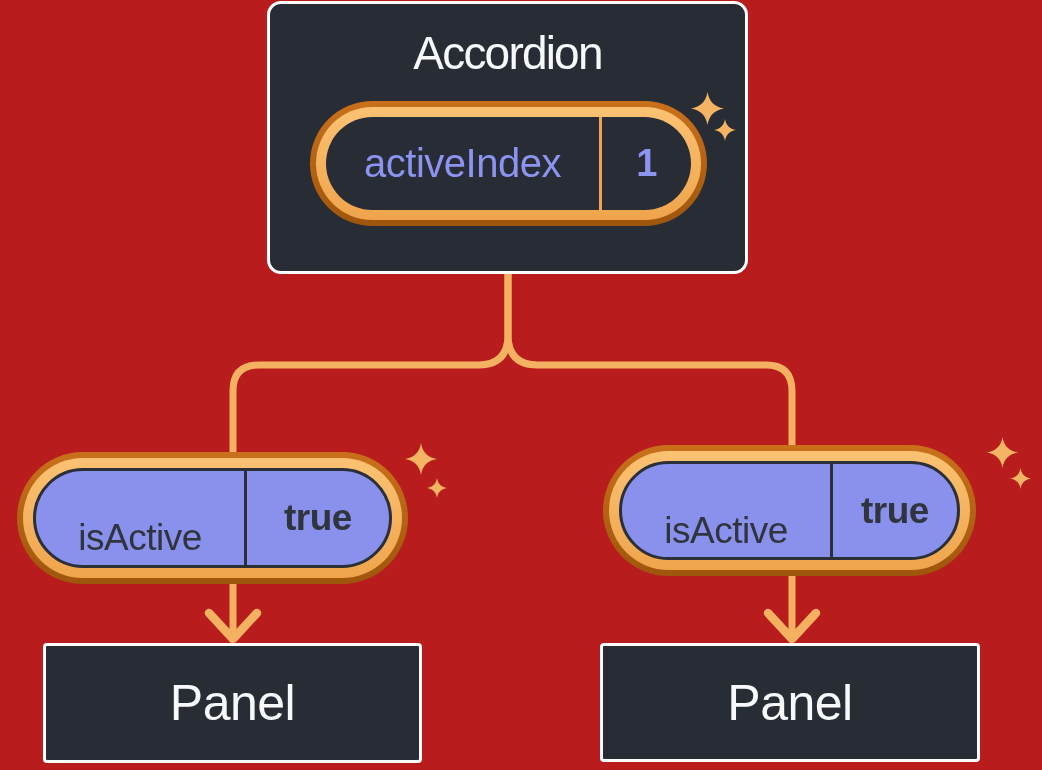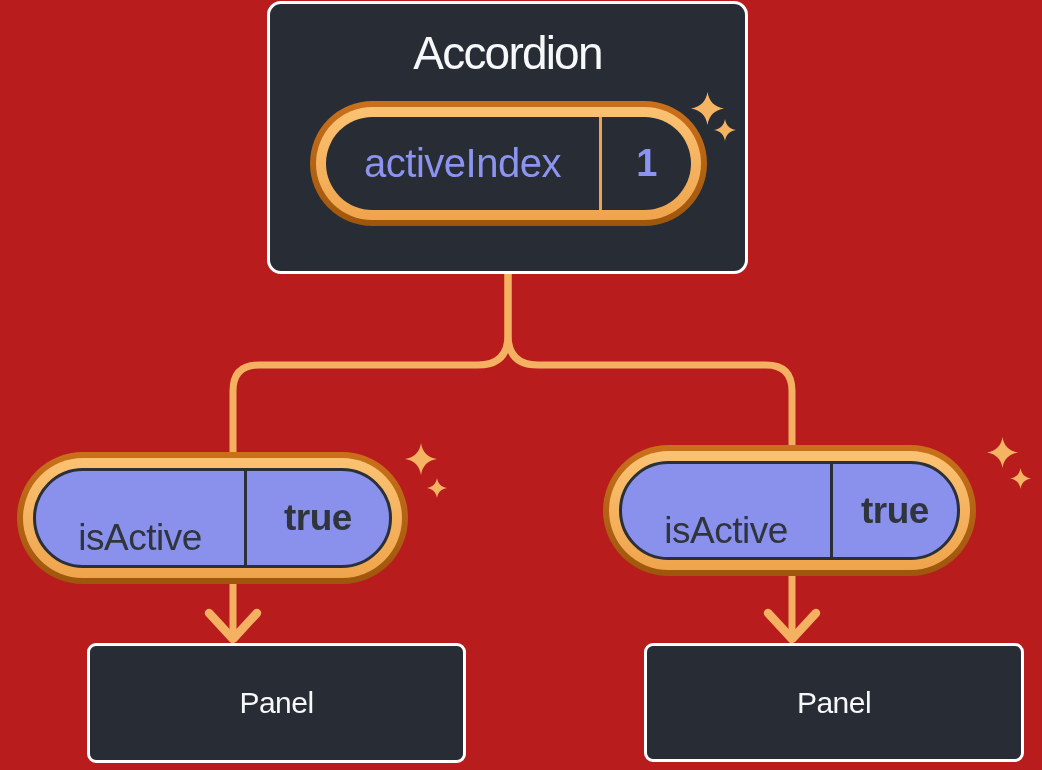--- a/index.html
+++ b/index.html
@@ -40,21 +40,21 @@
   .state-divider{width:3px;background:#ECA352;}
   .state-value-cell{flex:1;font-size:38px;font-weight:700;color:#8C94F0;}
 
   .prop-pill-left{left:17px;top:452px;width:391px;height:132px;}
   .prop-pill-right{left:603px;top:445px;width:373px;height:131px;}
   .prop-name-cell{width:208px;font-size:37px;color:#2F343D;margin-top:40px;}
   .prop-divider{width:3px;background:#2A2F38;}
   .prop-value-cell{flex:1;font-size:37px;font-weight:700;color:#2F343D;}
 
   .panel{display:flex;align-items:center;justify-content:center;
-    font-size:30px;color:#F7F8FA;border-radius:9px;letter-spacing:-0.5px;margin-left:44px;}
+    font-size:50px;color:#F7F8FA;border-radius:4px;letter-spacing:-0.5px;}
   .panel-left{left:43px;top:643px;width:379px;height:120px;}
   .panel-right{left:600px;top:643px;width:380px;height:119px;}
 
   .sparkle{position:absolute;z-index:2;pointer-events:none;}
 </style>
 </head>
 <body>
 
 <div class="canvas">
 

